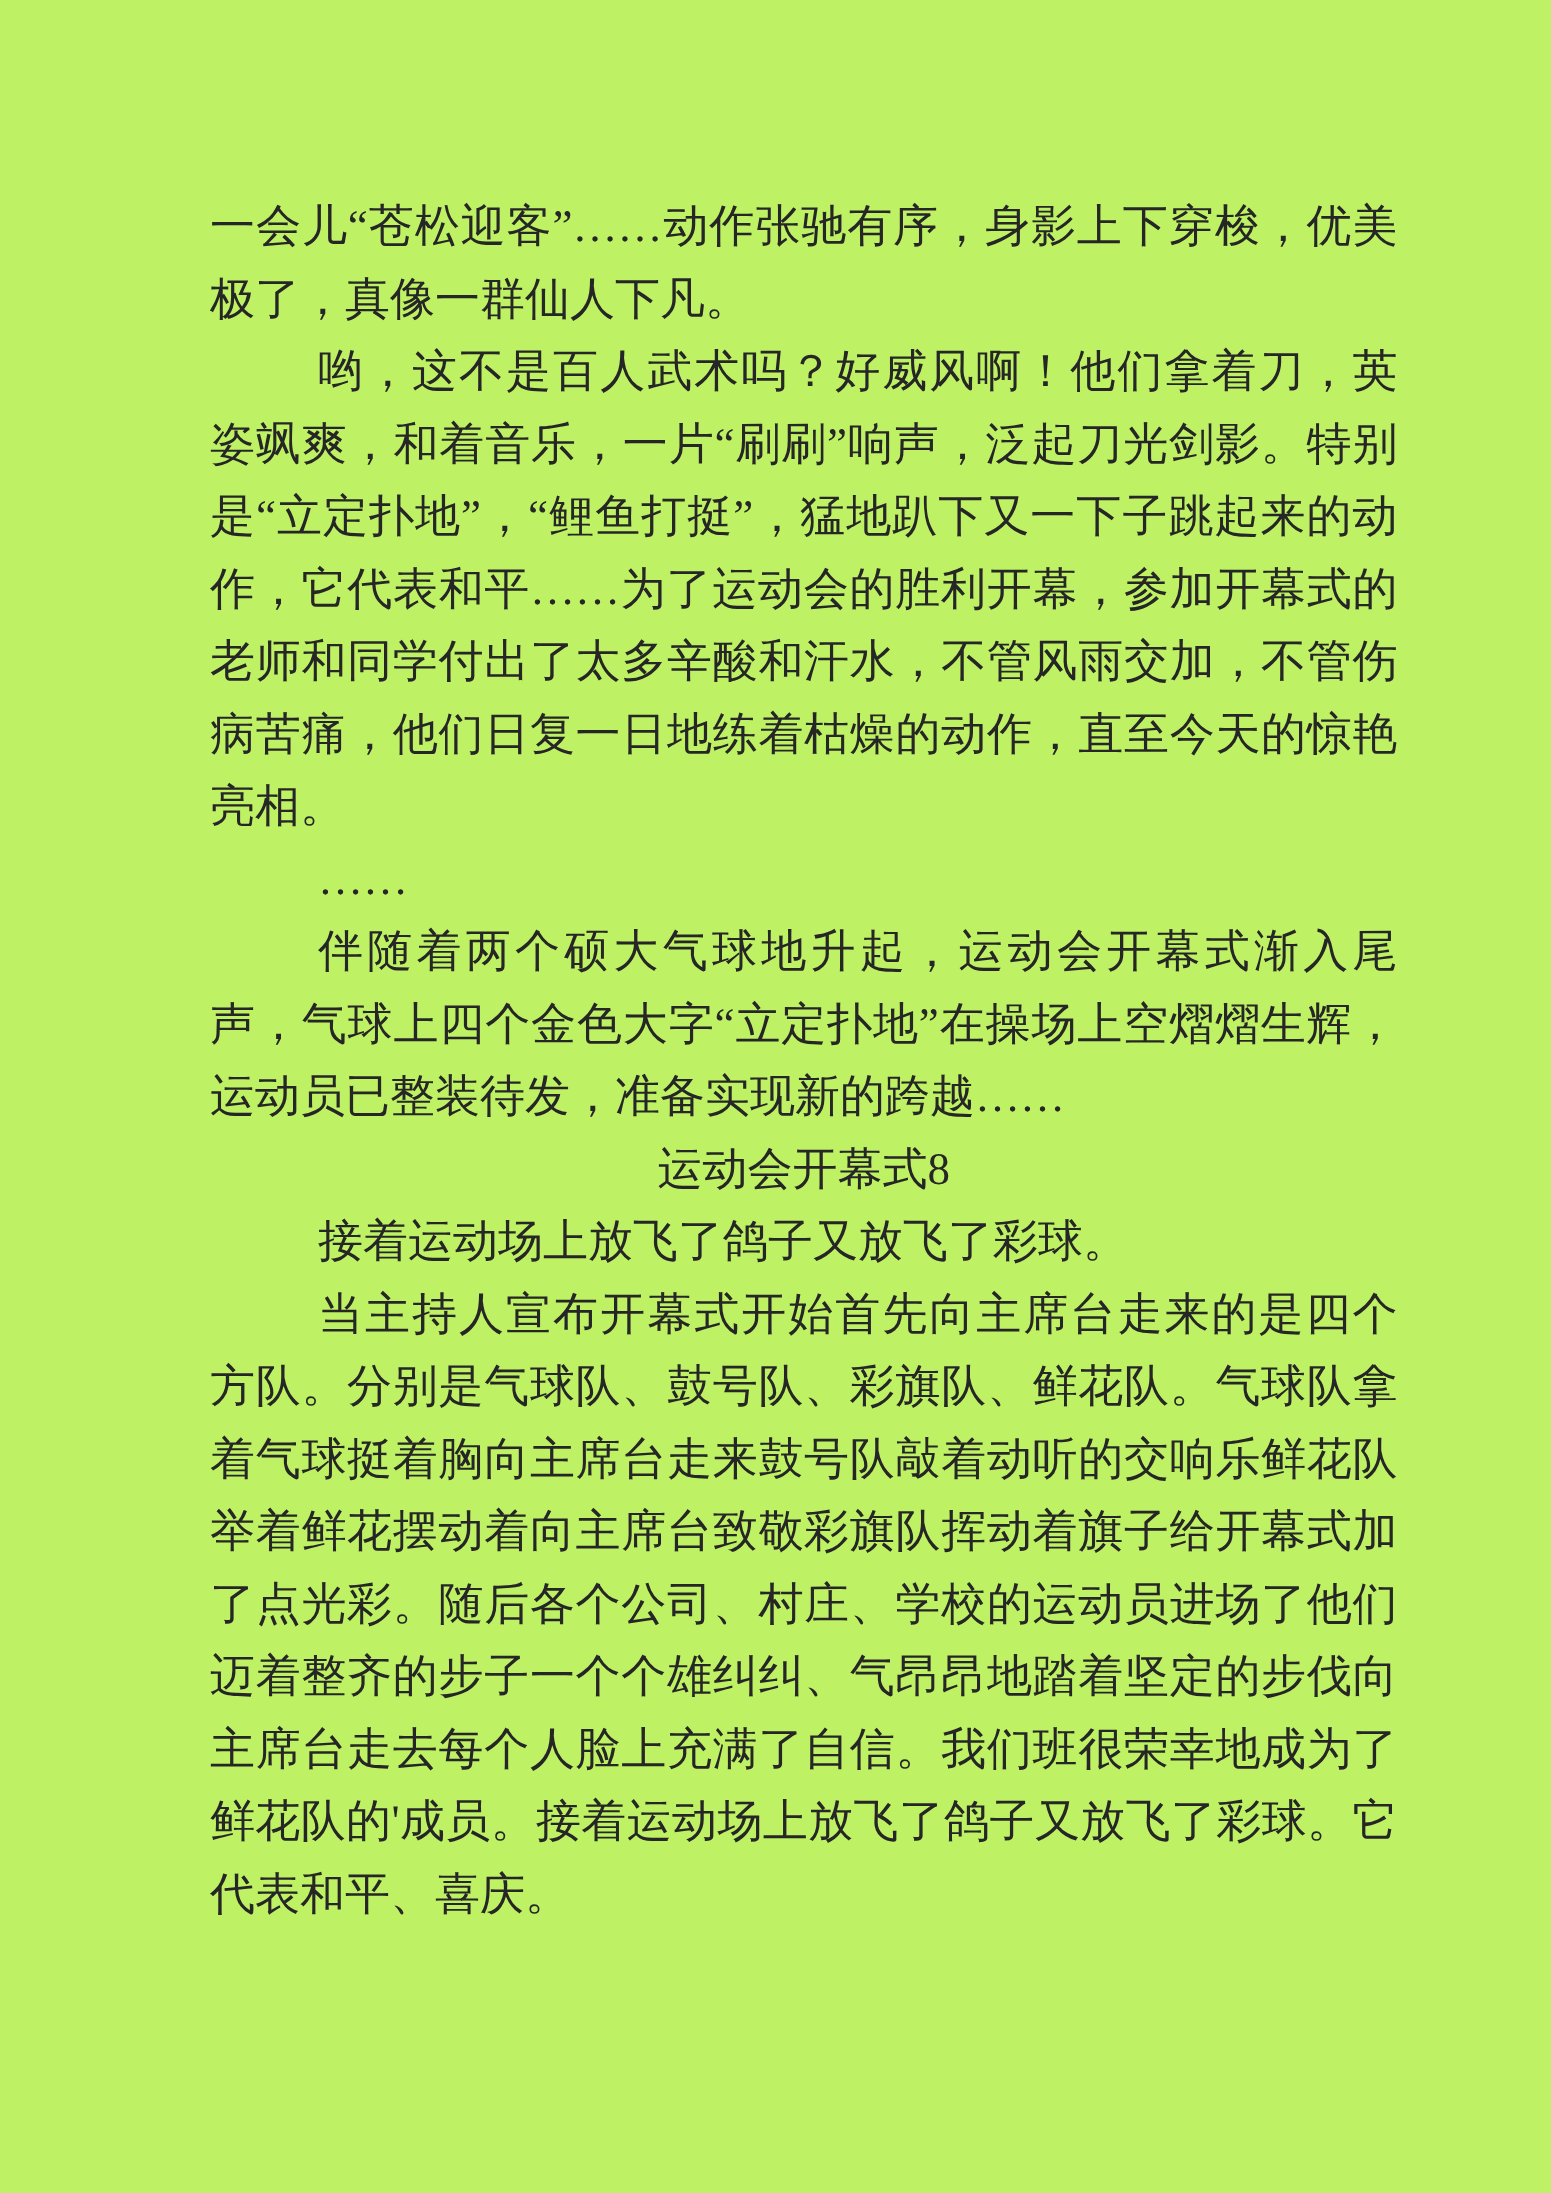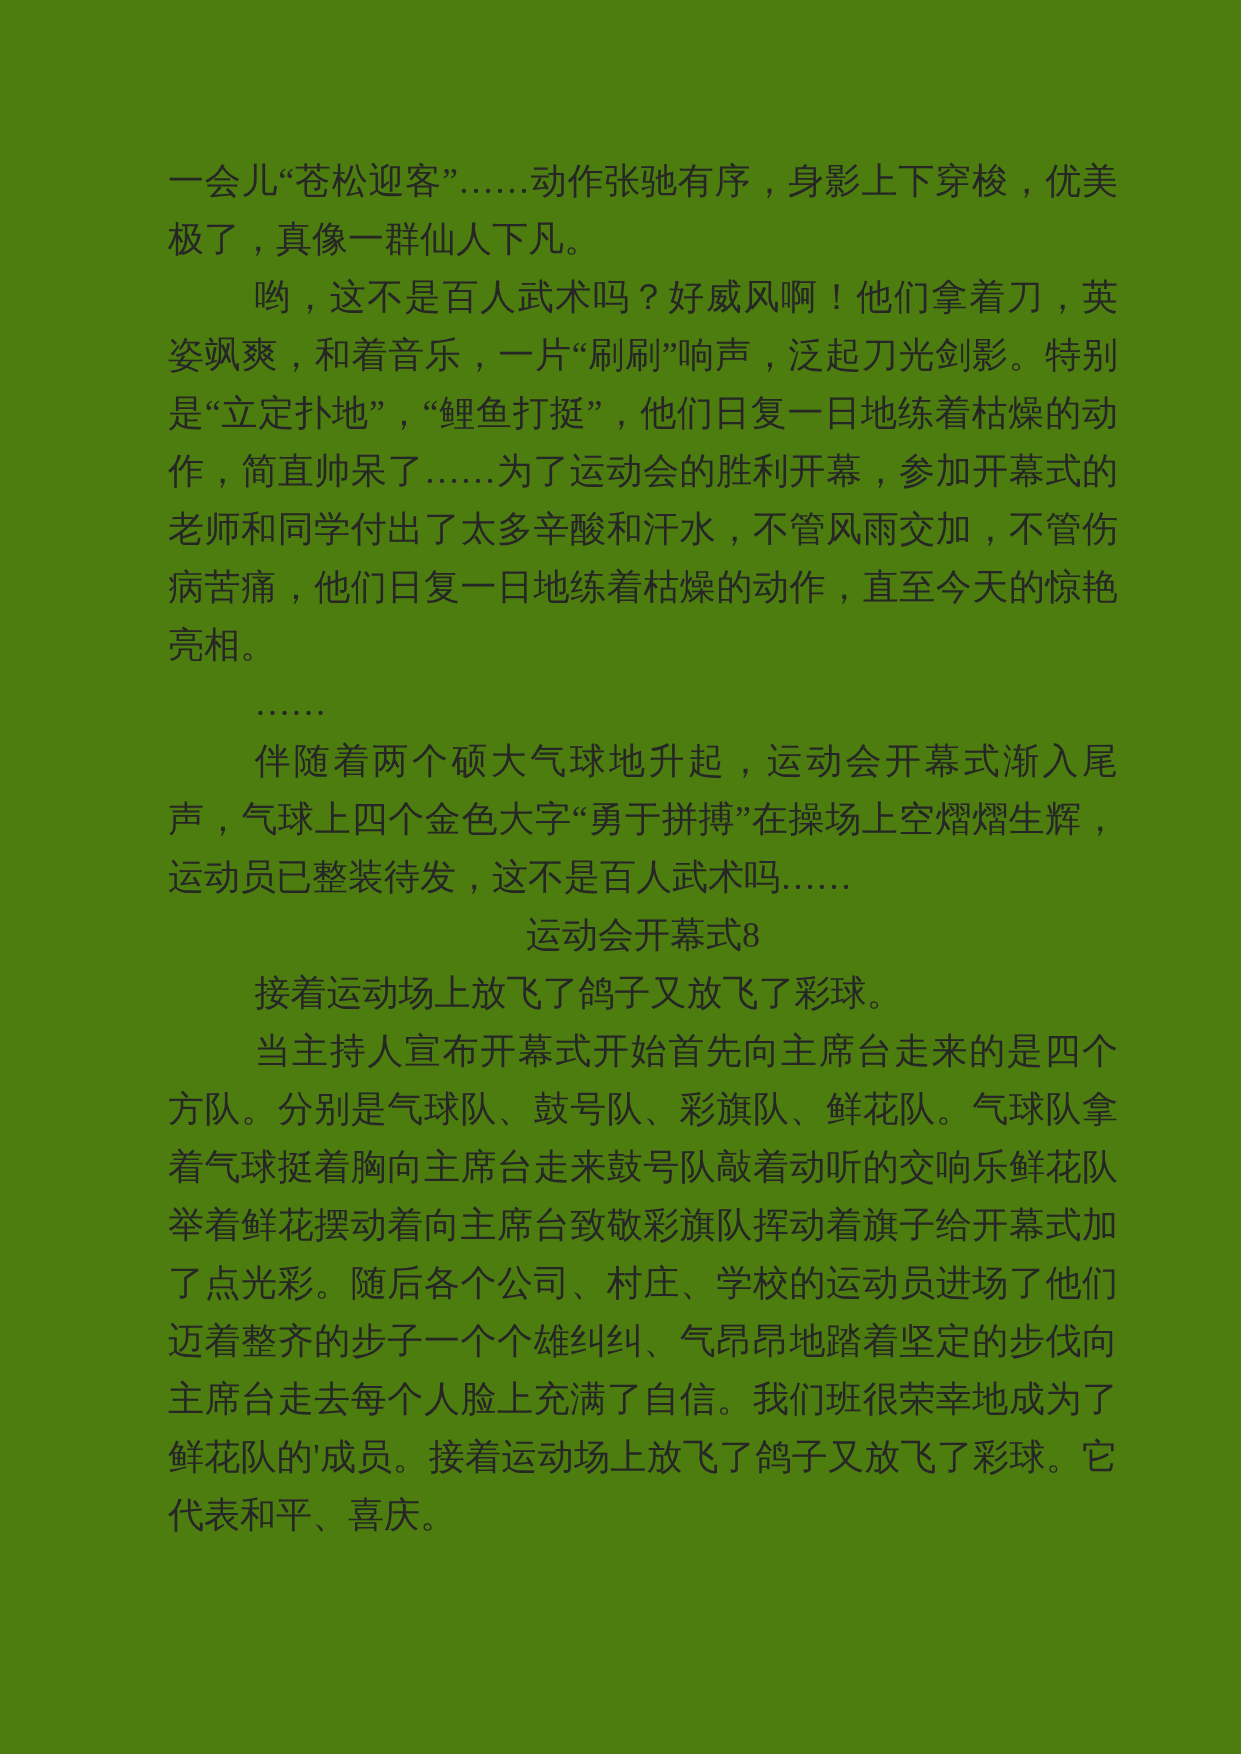--- a/index.html
+++ b/index.html
@@ -42,23 +42,23 @@
   .para.indent {
     text-indent: 2.4em;
   }
   .para.heading {
     text-align: center;
   }
 </style>
 </head>
 <body>
 
-<div class="page" style="background: #4d7c0f;">
+<div class="page" style="background: #bef264;">
   <div class="doc-body">
       <p class="para" style="color: rgb(38, 38, 38);">一会儿“苍松迎客”……动作张驰有序，身影上下穿梭，优美极了，真像一群仙人下凡。</p>
-      <p class="para indent" style="color: rgb(38, 38, 38);">哟，这不是百人武术吗？好威风啊！他们拿着刀，英姿飒爽，和着音乐，一片“刷刷”响声，泛起刀光剑影。特别是“立定扑地”，“鲤鱼打挺”，他们日复一日地练着枯燥的动作，简直帅呆了……为了运动会的胜利开幕，参加开幕式的老师和同学付出了太多辛酸和汗水，不管风雨交加，不管伤病苦痛，他们日复一日地练着枯燥的动作，直至今天的惊艳亮相。</p>
+      <p class="para indent" style="color: rgb(38, 38, 38);">哟，这不是百人武术吗？好威风啊！他们拿着刀，英姿飒爽，和着音乐，一片“刷刷”响声，泛起刀光剑影。特别是“立定扑地”，“鲤鱼打挺”，猛地趴下又一下子跳起来的动作，它代表和平……为了运动会的胜利开幕，参加开幕式的老师和同学付出了太多辛酸和汗水，不管风雨交加，不管伤病苦痛，他们日复一日地练着枯燥的动作，直至今天的惊艳亮相。</p>
       <p class="para indent" style="color: rgb(38, 38, 38);">……</p>
-      <p class="para indent" style="color: rgb(38, 38, 38);">伴随着两个硕大气球地升起，运动会开幕式渐入尾声，气球上四个金色大字“勇于拼搏”在操场上空熠熠生辉，运动员已整装待发，这不是百人武术吗……</p>
+      <p class="para indent" style="color: rgb(38, 38, 38);">伴随着两个硕大气球地升起，运动会开幕式渐入尾声，气球上四个金色大字“立定扑地”在操场上空熠熠生辉，运动员已整装待发，准备实现新的跨越……</p>
       <p class="para heading" style="color: rgb(38, 38, 38);">运动会开幕式8</p>
       <p class="para indent" style="color: rgb(38, 38, 38);">接着运动场上放飞了鸽子又放飞了彩球。</p>
       <p class="para indent" style="color: rgb(38, 38, 38);">当主持人宣布开幕式开始首先向主席台走来的是四个方队。分别是气球队、鼓号队、彩旗队、鲜花队。气球队拿着气球挺着胸向主席台走来鼓号队敲着动听的交响乐鲜花队举着鲜花摆动着向主席台致敬彩旗队挥动着旗子给开幕式加了点光彩。随后各个公司、村庄、学校的运动员进场了他们迈着整齐的步子一个个雄纠纠、气昂昂地踏着坚定的步伐向主席台走去每个人脸上充满了自信。我们班很荣幸地成为了鲜花队的'成员。接着运动场上放飞了鸽子又放飞了彩球。它代表和平、喜庆。</p>
     </div>
 </div>
 
 </body></html>

